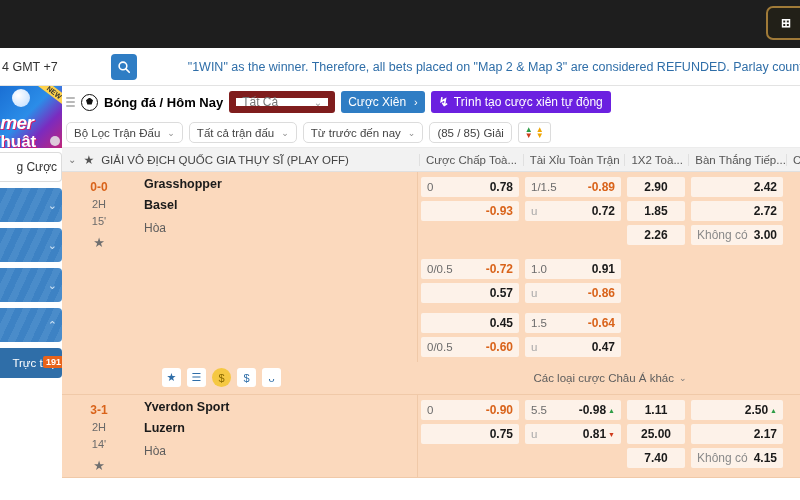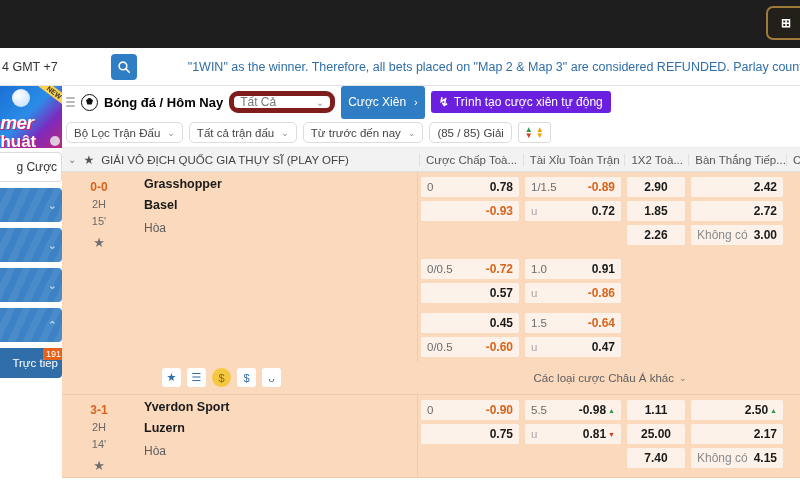--- a/index.html
+++ b/index.html
@@ -103,23 +103,23 @@
     color: #cfe3f5; font-size: 11px; line-height: 1;
   }
   .nav-live {
     margin-top: 6px; height: 30px; background: #2f6ea8;
     border-radius: 0 4px 4px 0;
     display: flex; align-items: center; justify-content: flex-end;
     padding-right: 4px; position: relative;
   }
   .nav-live .label { font-size: 11.5px; color: #fff; }
   .nav-live .badge {
-    position: absolute; right: -2px; top: 0px;
+    position: absolute; right: -2px; top: 8px;
     background: #e8631a; color: #fff;
-    font-size: 9px; font-weight: normal;
+    font-size: 9px; font-weight: bold;
     padding: 1px 3px; border-radius: 2px;
   }
 
   
   .main { position: absolute; left: 62px; top: 86px; width: 738px; height: 414px; background: #fff; }
 
   .tool-row {
     height: 32px; display: flex; align-items: center;
     gap: 6px; padding: 0 4px; background: #fff;
   }
@@ -131,27 +131,27 @@
     position: relative; background: #fff;
   }
   .sport-ball::before {
     content: ""; position: absolute; left: 4px; top: 3px;
     width: 7px; height: 7px; background: #111;
     clip-path: polygon(50% 0,100% 38%,81% 100%,19% 100%,0 38%);
   }
   .crumb { font-size: 13px; font-weight: bold; color: #000000; white-space: nowrap; }
   .select {
     height: 22px; min-width: 106px;
-    border: 5px solid #7f1d1d; border-radius: 9px; background: #fff;
+    border: 7px solid #7f1d1d; border-radius: 3px; background: #fff;
     display: flex; align-items: center; justify-content: space-between;
     padding: 0 6px; font-size: 12px; color: #777; white-space: nowrap;
   }
   .select .chev { color: #9a9a9a; font-size: 10px; margin-left: 8px; }
   .btn-parlay {
-    height: 33px; background: #2f7dc4; color: #fff;
+    height: 22px; background: #2f7dc4; color: #fff;
     border-radius: 3px; font-size: 12px;
     display: flex; align-items: center; gap: 8px; padding: 0 7px;
     white-space: nowrap;
   }
   .btn-parlay .arrow { font-size: 11px; }
   .btn-auto {
     height: 22px; background: #6b20e0; color: #fff;
     border-radius: 3px; font-size: 12px;
     display: flex; align-items: center; gap: 5px; padding: 0 8px;
     white-space: nowrap;

